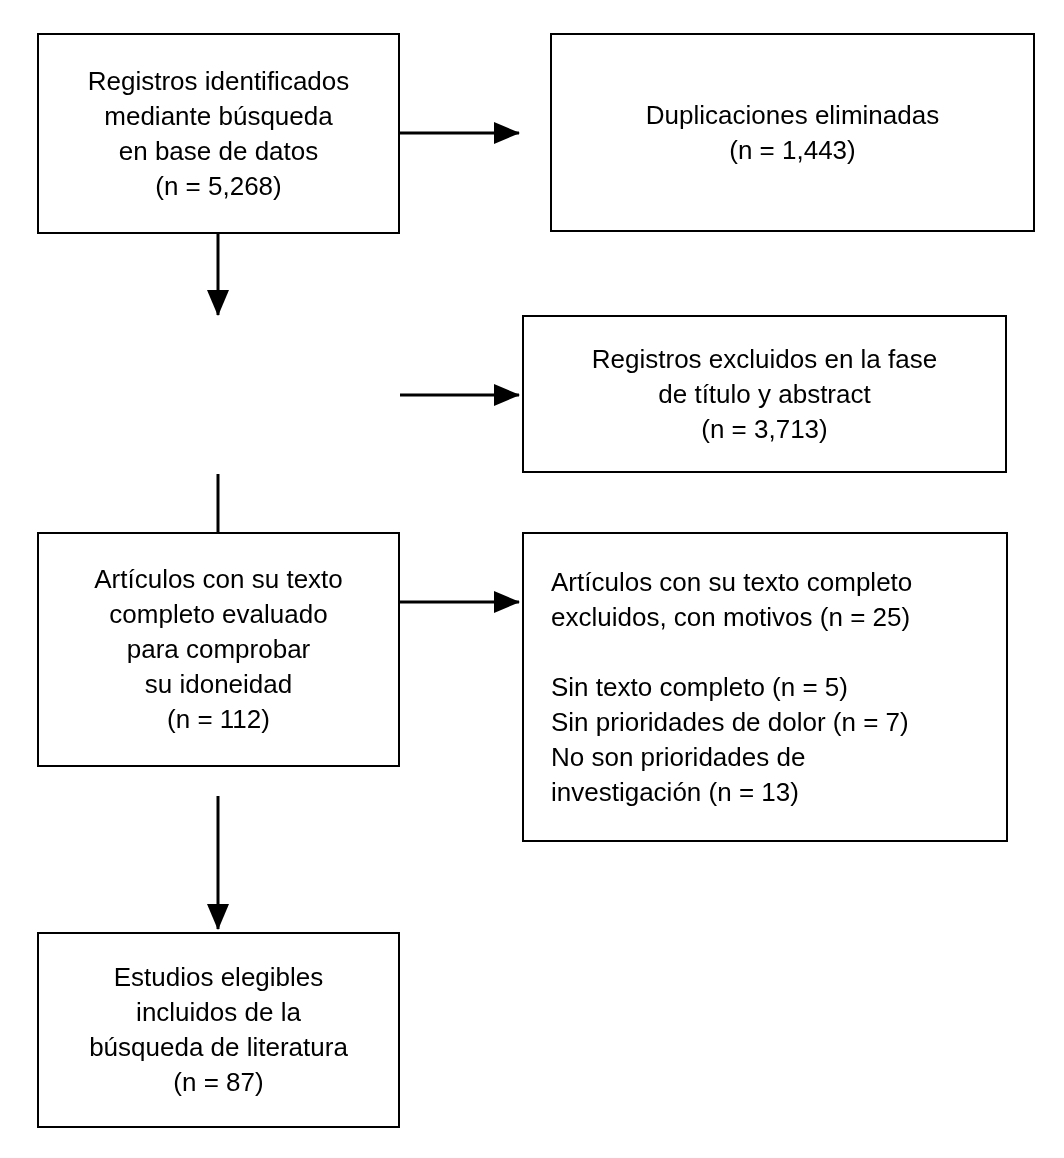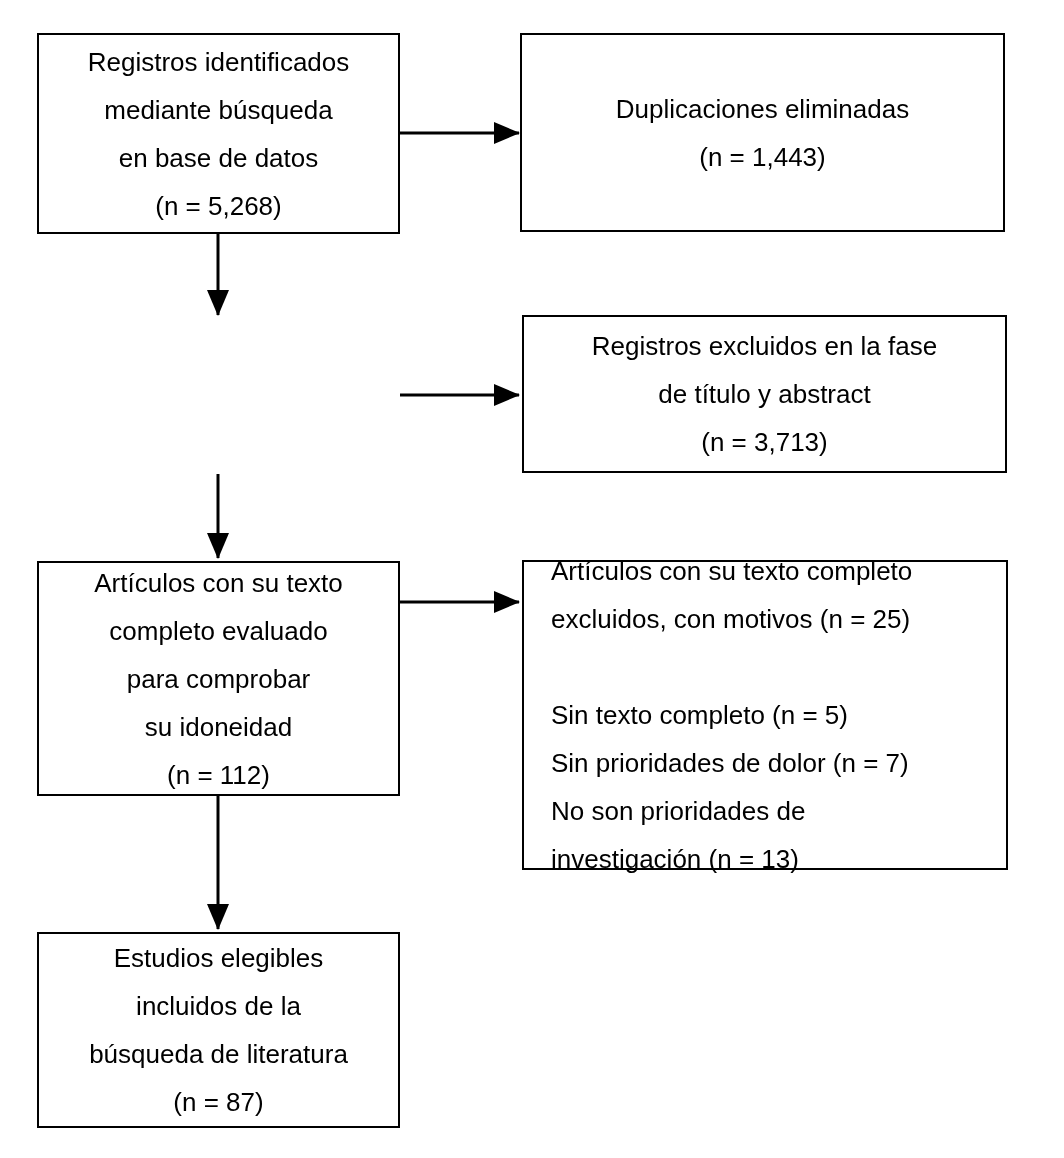--- a/index.html
+++ b/index.html
@@ -39,38 +39,38 @@
   .box {
     position: absolute;
     box-sizing: border-box;
     background: var(--diagram-fill, #ffffff);
     border: 2.5px solid var(--diagram-border, #000000);
     display: flex;
     align-items: center;
     justify-content: center;
     text-align: center;
     font-size: 26px;
-    line-height: 48px;
+    line-height: 35px;
   }
   .box-text {
     white-space: pre-line;
   }
   .box--left {
     justify-content: flex-start;
     text-align: left;
     padding-left: 27px;
     padding-right: 16px;
   }
   
   .b-identified        { left: 37px;  top: 33px;  width: 363px; height: 201px; }
-  .b-duplicates        { left: 520px; top: 33px;  width: 485px; height: 199px; }
+  .b-duplicates        { left: 550px; top: 33px;  width: 485px; height: 199px; }
   .b-screened          { left: 37px;  top: 318px; width: 363px; height: 156px; }
   .b-excluded-title    { left: 522px; top: 315px; width: 485px; height: 158px; text-align: center; }
-  .b-fulltext-assessed { left: 37px;  top: 561px; width: 363px; height: 235px; }
-  .b-fulltext-excluded { left: 522px; top: 560px; width: 486px; height: 310px; }
+  .b-fulltext-assessed { left: 37px;  top: 532px; width: 363px; height: 235px; }
+  .b-fulltext-excluded { left: 522px; top: 532px; width: 486px; height: 310px; }
   .b-included          { left: 37px;  top: 932px; width: 363px; height: 196px; }
 </style>
 </head>
 <body>
 
 <div class="canvas">
 
   <svg class="arrow-layer" viewBox="0 0 1064 1158" aria-hidden="true">
     <defs>
       <marker id="ah" markerUnits="userSpaceOnUse" markerWidth="26" markerHeight="22" refX="25" refY="11" orient="auto">

